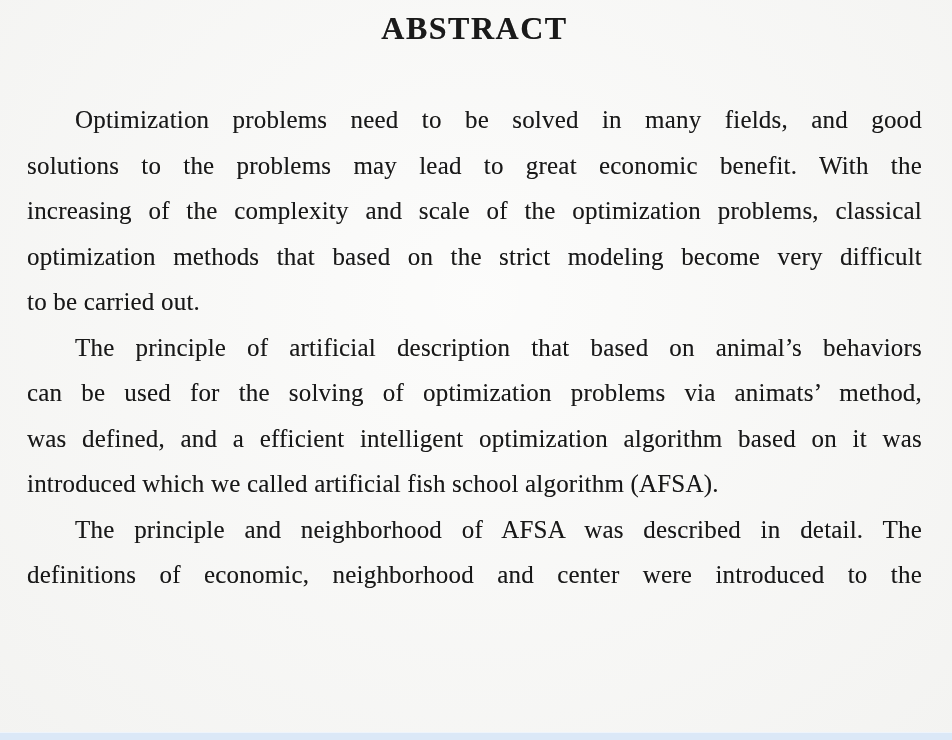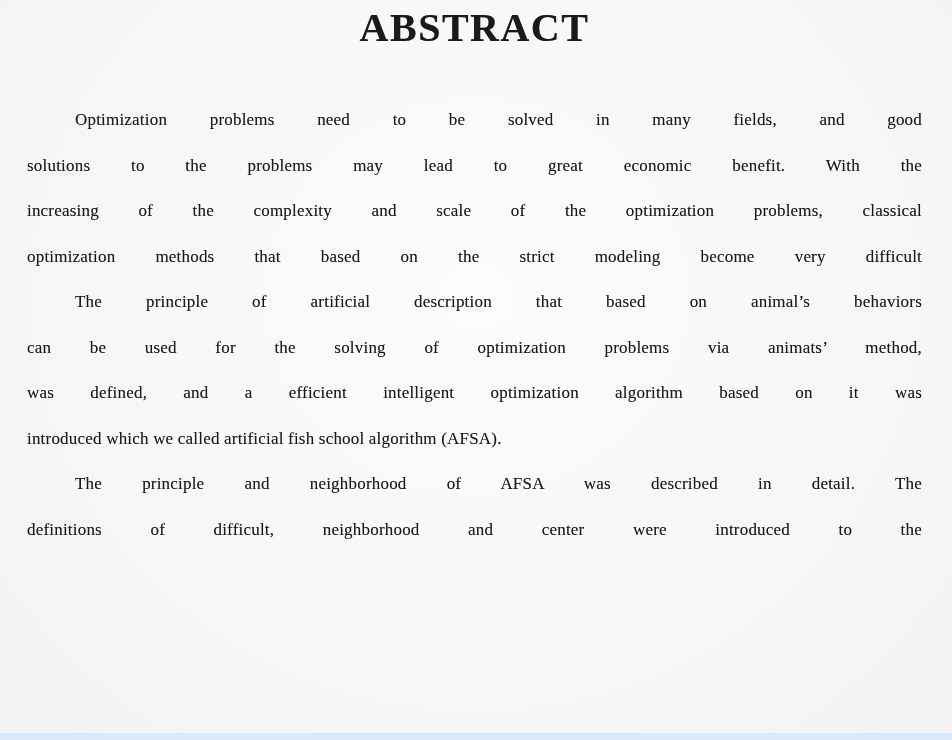--- a/index.html
+++ b/index.html
@@ -20,36 +20,36 @@
     top: 0; left: 0; right: 0; bottom: 0;
     padding: 0 30px 0 27px;
     box-sizing: border-box;
     background:
       radial-gradient(ellipse at 50% 40%, rgba(255,255,255,0.6), rgba(0,0,0,0.015)),
       #f7f7f5;
   }
   .doc-title {
     margin: 0;
     padding-top: 6px;
-    font-size: 40px;
+    font-size: 32px;
     line-height: 44px;
     font-weight: bold;
     text-align: center;
     letter-spacing: 1.5px;
     color: #1a1a1a;
     text-shadow: 0 0 0.6px rgba(0,0,0,0.45);
   }
   .abstract-body {
     margin-top: 47px;
   }
   .para {
     margin: 0;
   }
   .line {
-    font-size: 17px;
+    font-size: 25px;
     line-height: 45.5px;
     text-align: justify;
     text-align-last: justify;
     letter-spacing: 0.2px;
     white-space: normal;
     text-shadow: 0 0 0.5px rgba(0,0,0,0.35);
   }
   .line.no-stretch {
     text-align-last: left;
   }
@@ -69,27 +69,28 @@
 
 <div class="page">
   <h1 class="doc-title">ABSTRACT</h1>
 
   <div class="abstract-body">
       <div class="para">
         <div class="line indent">Optimization problems need to be solved in many fields, and good</div>
         <div class="line">solutions to the problems may lead to great economic benefit. With the</div>
         <div class="line">increasing of the complexity and scale of the optimization problems, classical</div>
         <div class="line">optimization methods that based on the strict modeling become very difficult</div>
+        <div class="line no-stretch">to be carried out.</div>
       </div>
       <div class="para">
         <div class="line indent">The principle of artificial description that based on animal’s behaviors</div>
         <div class="line">can be used for the solving of optimization problems via animats’ method,</div>
         <div class="line">was defined, and a efficient intelligent optimization algorithm based on it was</div>
         <div class="line no-stretch">introduced which we called artificial fish school algorithm (AFSA).</div>
       </div>
       <div class="para">
         <div class="line indent">The principle and neighborhood of AFSA was described in detail. The</div>
-        <div class="line">definitions of difficult, neighborhood and center were introduced to the</div>
+        <div class="line">definitions of economic, neighborhood and center were introduced to the</div>
       </div>
     </div>
 </div>
 
 <div class="bottom-bar"></div>
 
 </body></html>

